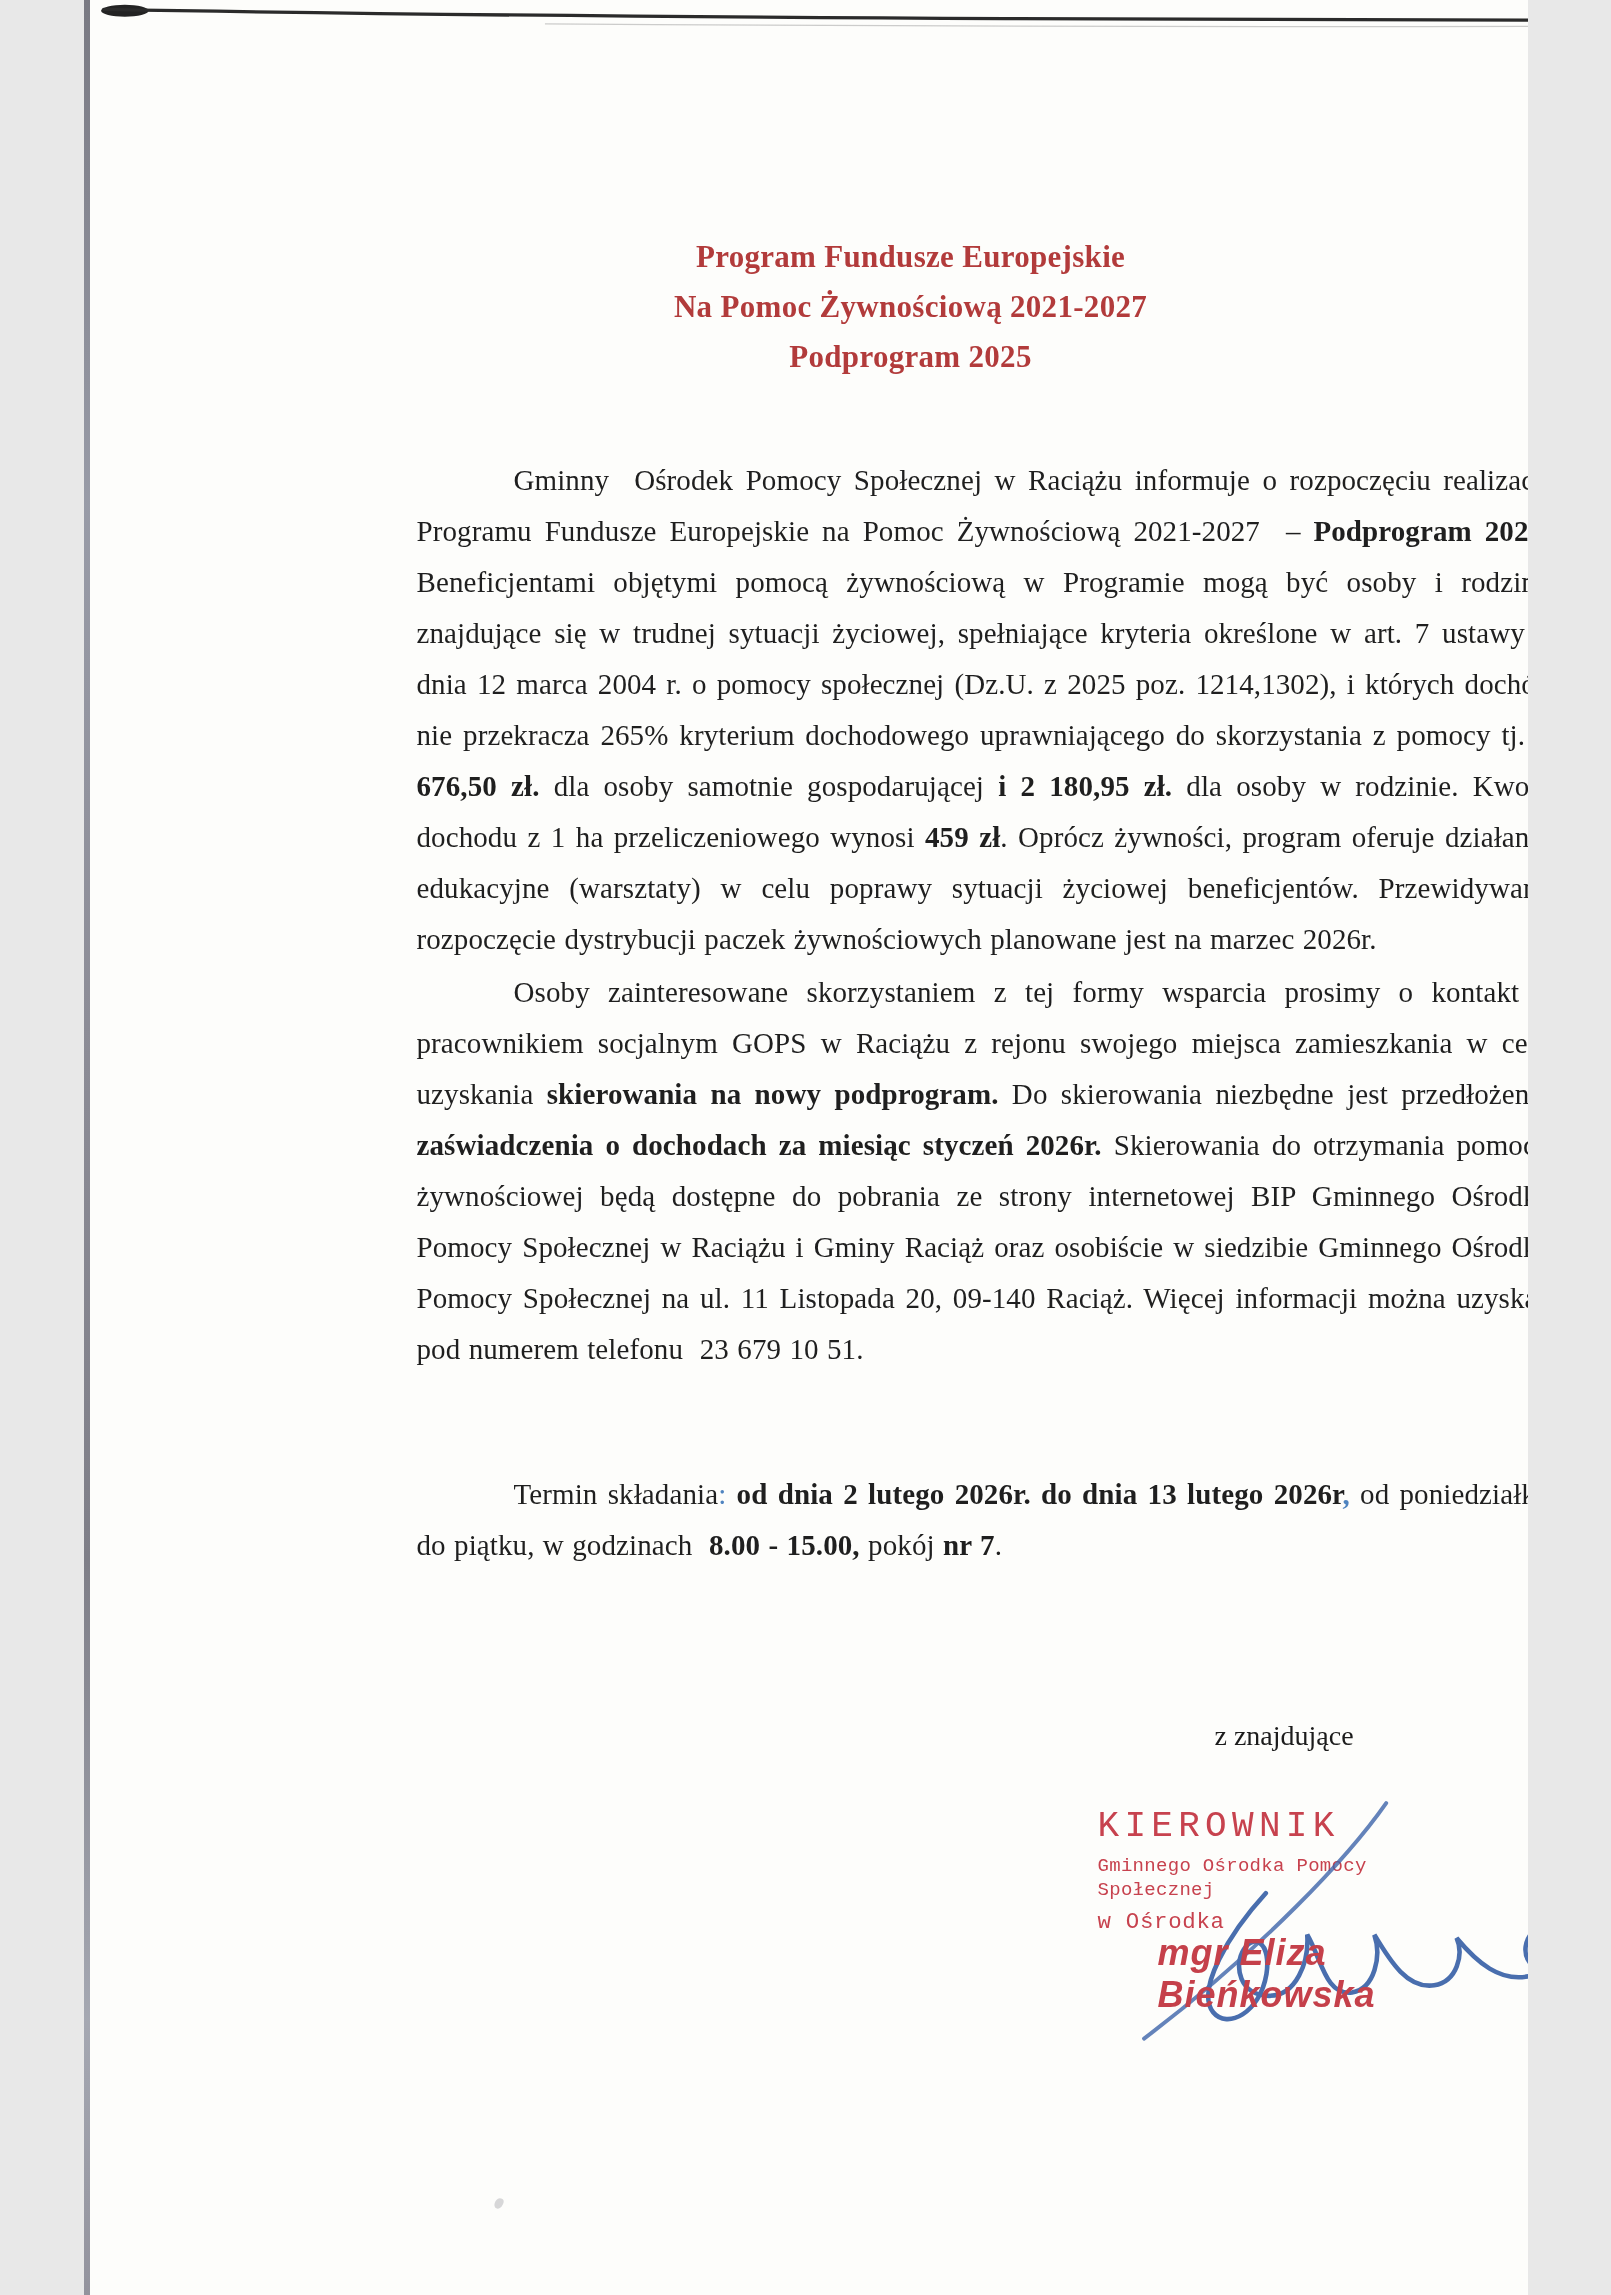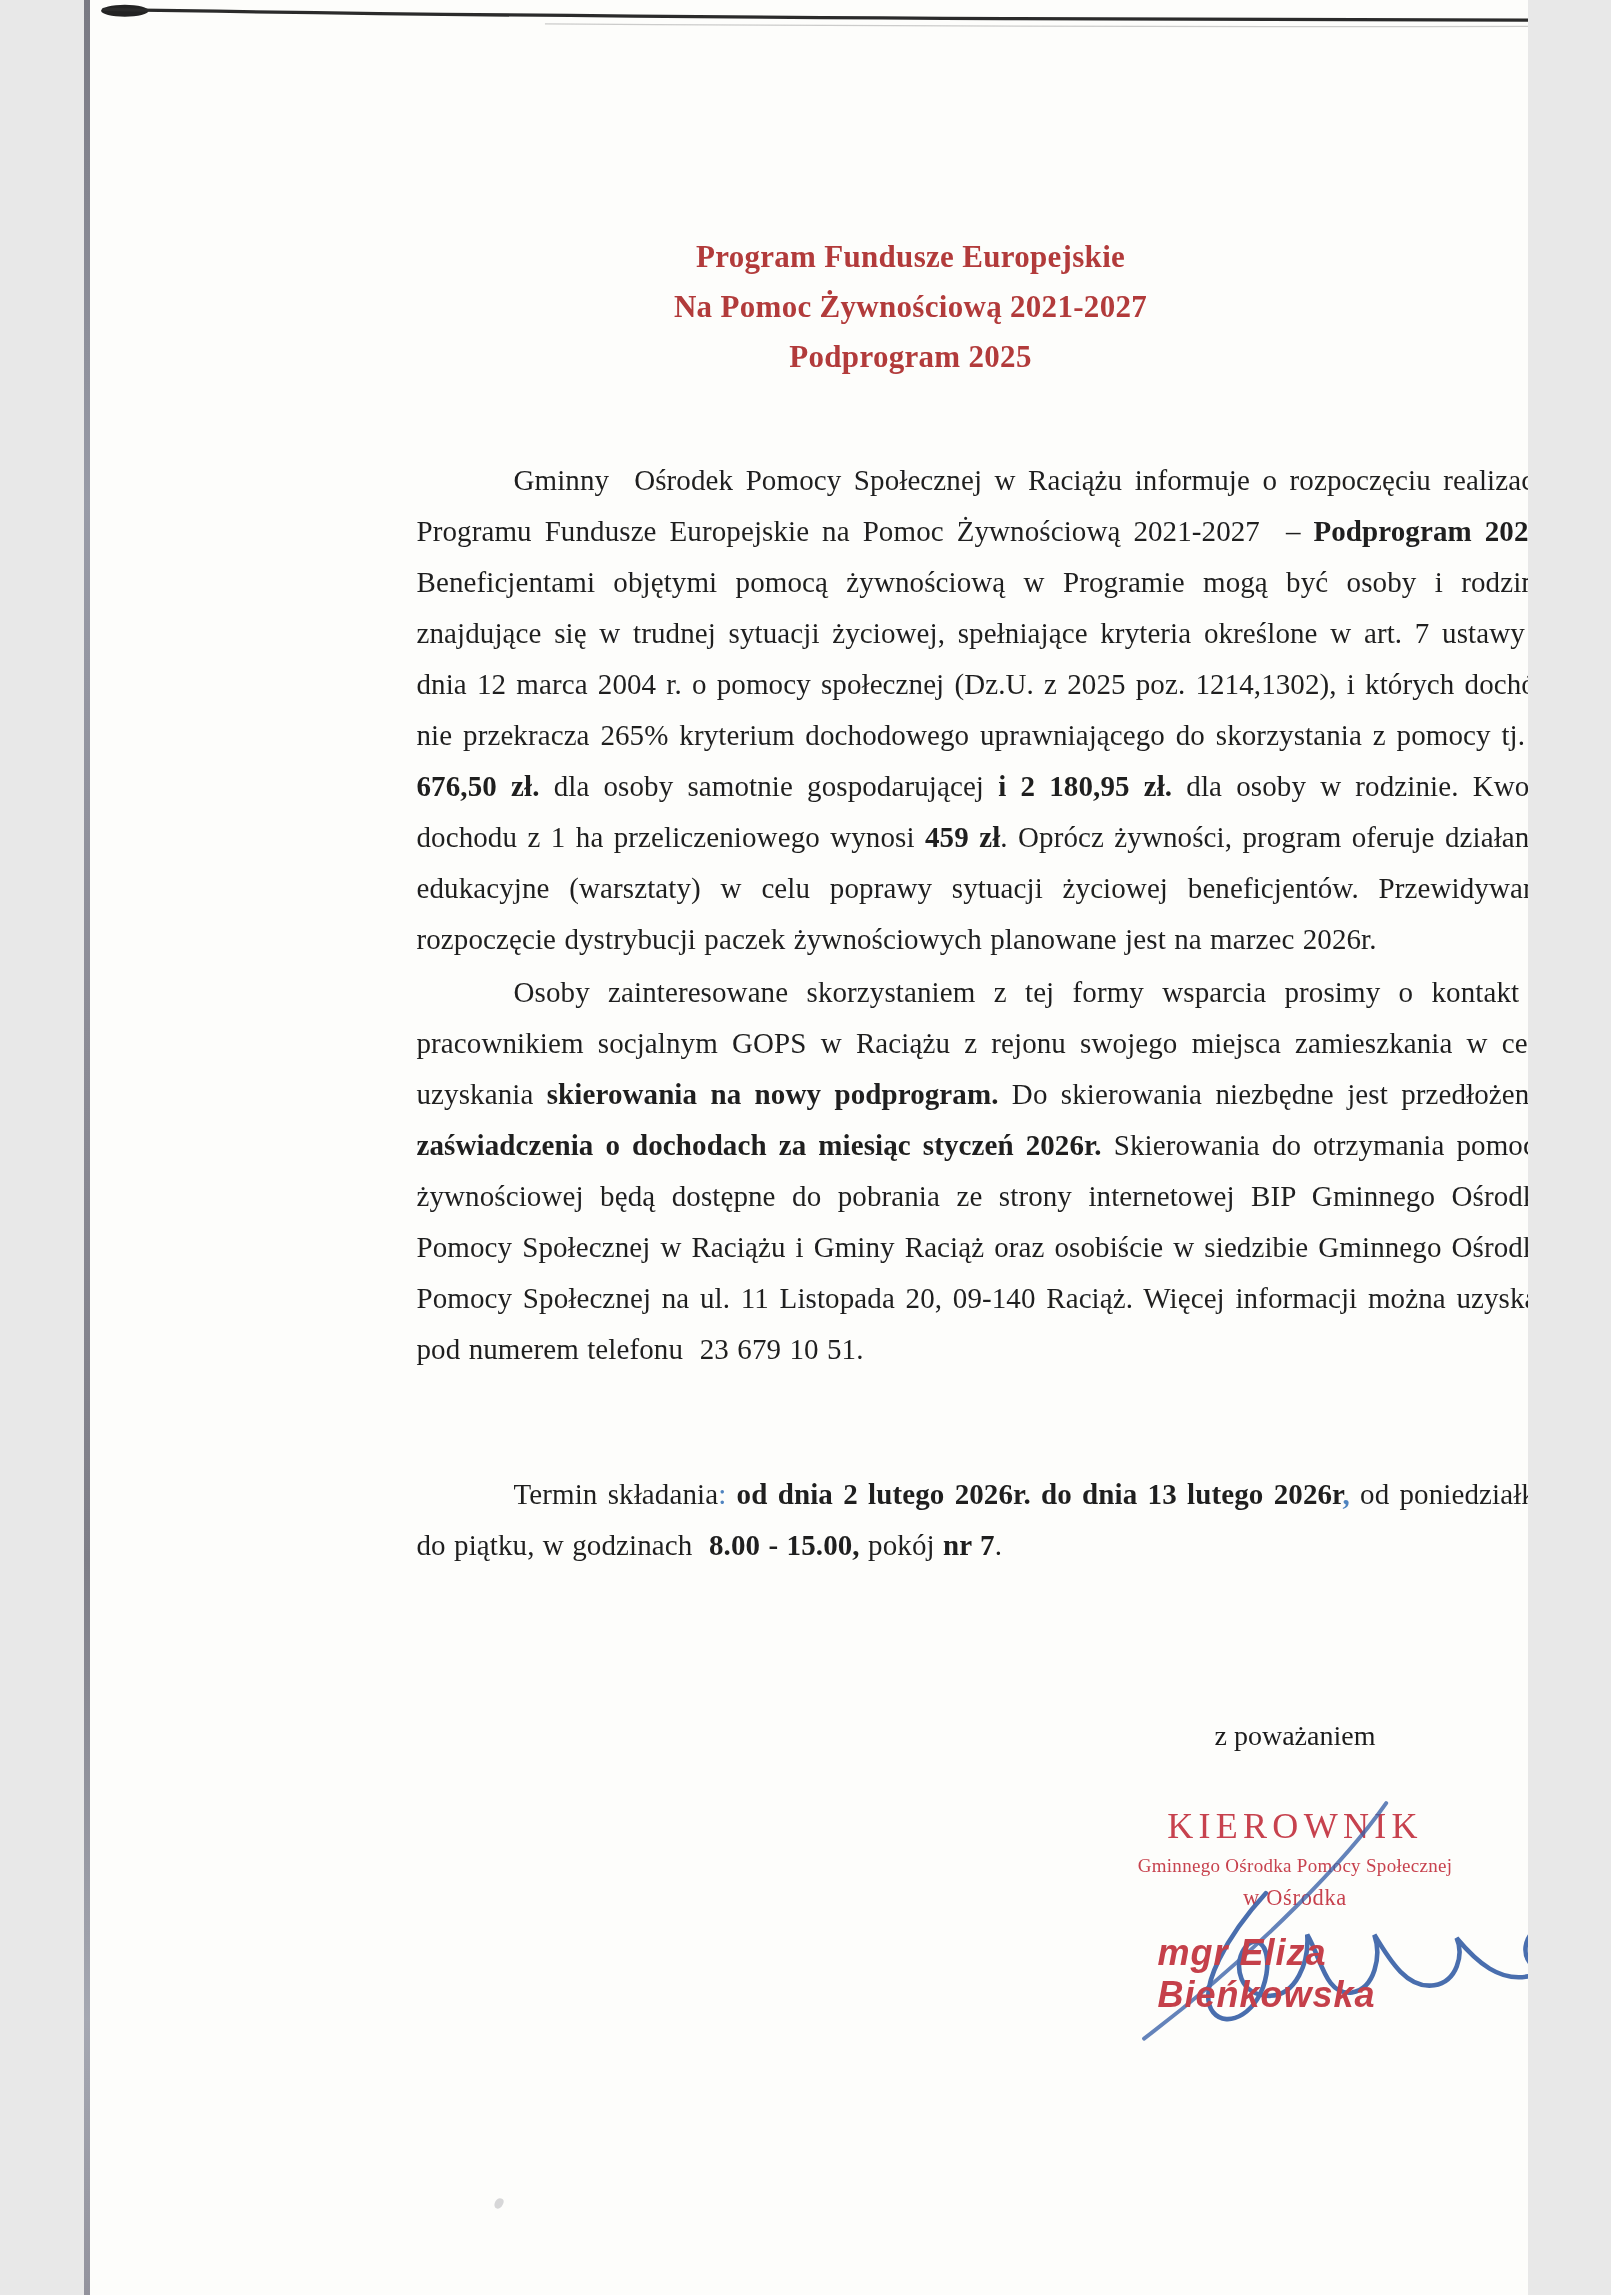--- a/index.html
+++ b/index.html
@@ -32,22 +32,22 @@
     font-size:29px;line-height:51px;text-align:justify;text-indent:97px;
     color:#1f1f1f;letter-spacing:0.1px;word-spacing:1px;
   }
   .p1{top:443px;}
   .p2{top:955px;}
   .p3{top:1457px;}
   .closing{
     position:absolute;left:1131px;top:1720px;font-size:28px;color:#1c1c1c;
   }
   .stamp{
-    position:absolute;left:1014px;top:1808px;width:395px;text-align:center;
-    font-family:Liberation Serif, serif;color:#c7424e;
+    position:absolute;left:1014px;top:1808px;width:395px;text-align:left;
+    font-family:Liberation Mono, monospace;color:#c7424e;
   }
   .stamp-role{font-size:36px;letter-spacing:5.3px;line-height:37px;}
   .stamp-org{font-size:19px;line-height:24px;margin-top:9.2px;letter-spacing:0.3px;}
   .stamp-loc{font-size:22.4px;line-height:24px;margin-top:8px;letter-spacing:0.7px;}
   .stamp-name{
     position:absolute;left:1042px;top:1932px;
     font-family:Liberation Sans, sans-serif;font-style:italic;font-weight:bold;
     font-size:36px;color:#c5404a;letter-spacing:1px;margin-left:32px;
   }
   .signature-svg{position:absolute;left:1014px;top:1778px;}
@@ -70,21 +70,21 @@
   <div class="doc-title">
     <div>Program Fundusze Europejskie</div>
     <div>Na Pomoc Żywnościową 2021-2027</div>
     <div>Podprogram 2025</div>
   </div>
 
   <p class="para p1"><span>Gminny&nbsp; Ośrodek Pomocy Społecznej w Raciążu informuje o rozpoczęciu realizacji Programu Fundusze Europejskie na Pomoc Żywnościową 2021-2027 &nbsp;– </span><span style="font-weight: bold;">Podprogram 2025.</span><span> Beneficjentami objętymi pomocą żywnościową w Programie mogą być osoby i rodziny znajdujące się w trudnej sytuacji życiowej, spełniające kryteria określone w art. 7 ustawy z dnia 12 marca 2004 r. o pomocy społecznej (Dz.U. z 2025 poz. 1214,1302), i których dochód nie przekracza 265% kryterium dochodowego uprawniającego do skorzystania z pomocy tj. </span><span style="font-weight: bold;">2 676,50 zł.</span><span> dla osoby samotnie gospodarującej </span><span style="font-weight: bold;">i 2 180,95 zł.</span><span> dla osoby w rodzinie. Kwota dochodu z 1 ha przeliczeniowego wynosi </span><span style="font-weight: bold;">459 zł</span><span>. Oprócz żywności, program oferuje działania edukacyjne (warsztaty) w celu poprawy sytuacji życiowej beneficjentów. Przewidywane rozpoczęcie dystrybucji paczek żywnościowych planowane jest na marzec 2026r.</span></p>
   <p class="para p2"><span>Osoby zainteresowane skorzystaniem z tej formy wsparcia prosimy o kontakt z pracownikiem socjalnym GOPS w Raciążu z rejonu swojego miejsca zamieszkania w celu uzyskania </span><span style="font-weight: bold;">skierowania na nowy podprogram.</span><span> Do skierowania niezbędne jest przedłożenie </span><span style="font-weight: bold;">zaświadczenia o dochodach za miesiąc styczeń 2026r.</span><span> Skierowania do otrzymania pomocy żywnościowej będą dostępne do pobrania ze strony internetowej BIP Gminnego Ośrodka Pomocy Społecznej w Raciążu i Gminy Raciąż oraz osobiście w siedzibie Gminnego Ośrodka Pomocy Społecznej na ul. 11 Listopada 20, 09-140 Raciąż. Więcej informacji można uzyskać pod numerem telefonu&nbsp; 23 679 10 51.</span></p>
   <p class="para p3"><span>Termin składania</span><span style="color: rgb(79, 132, 192);">:</span><span> </span><span style="font-weight: bold;">od dnia 2 lutego 2026r. do dnia 13 lutego 2026r</span><span style="font-weight: bold; color: rgb(79, 132, 192);">,</span><span> od poniedziałku do piątku, w godzinach&nbsp; </span><span style="font-weight: bold;">8.00 - 15.00,</span><span> pokój </span><span style="font-weight: bold;">nr 7</span><span>.</span></p>
 
-  <div class="closing">z poważaniem</div>
+  <div class="closing">z znajdujące</div>
 
   <div class="stamp">
     <div class="stamp-role">KIEROWNIK</div>
     <div class="stamp-org">Gminnego Ośrodka Pomocy Społecznej</div>
     <div class="stamp-loc">w Ośrodka</div>
   </div>
 
   <svg class="signature-svg" width="579" height="283" viewBox="0 0 880 430">
     <g fill="none" stroke="#3a62a8" stroke-width="7" stroke-linecap="round" opacity="0.92">
       <path d="M 255 175

